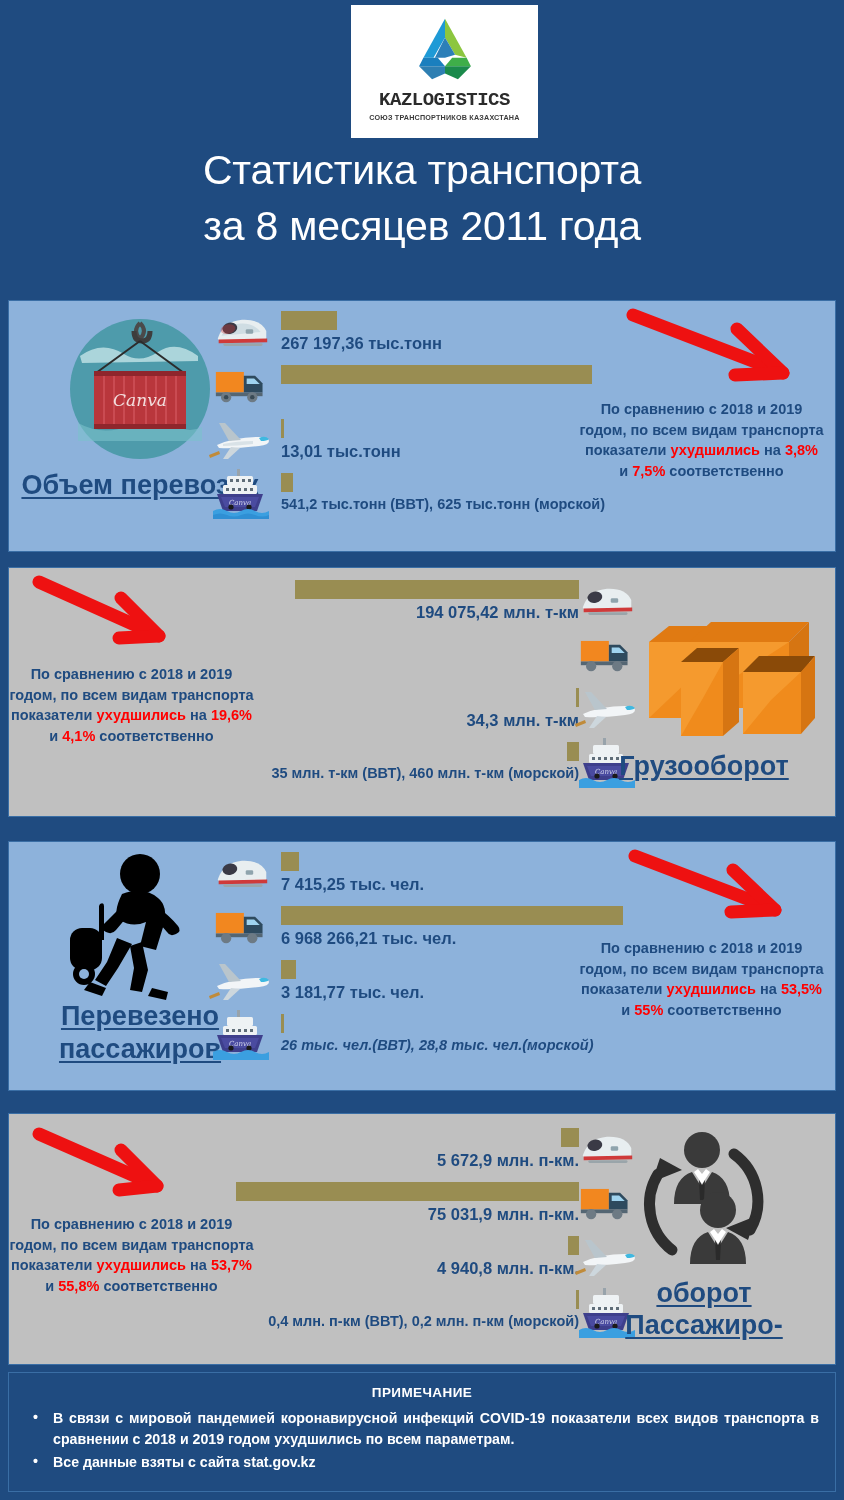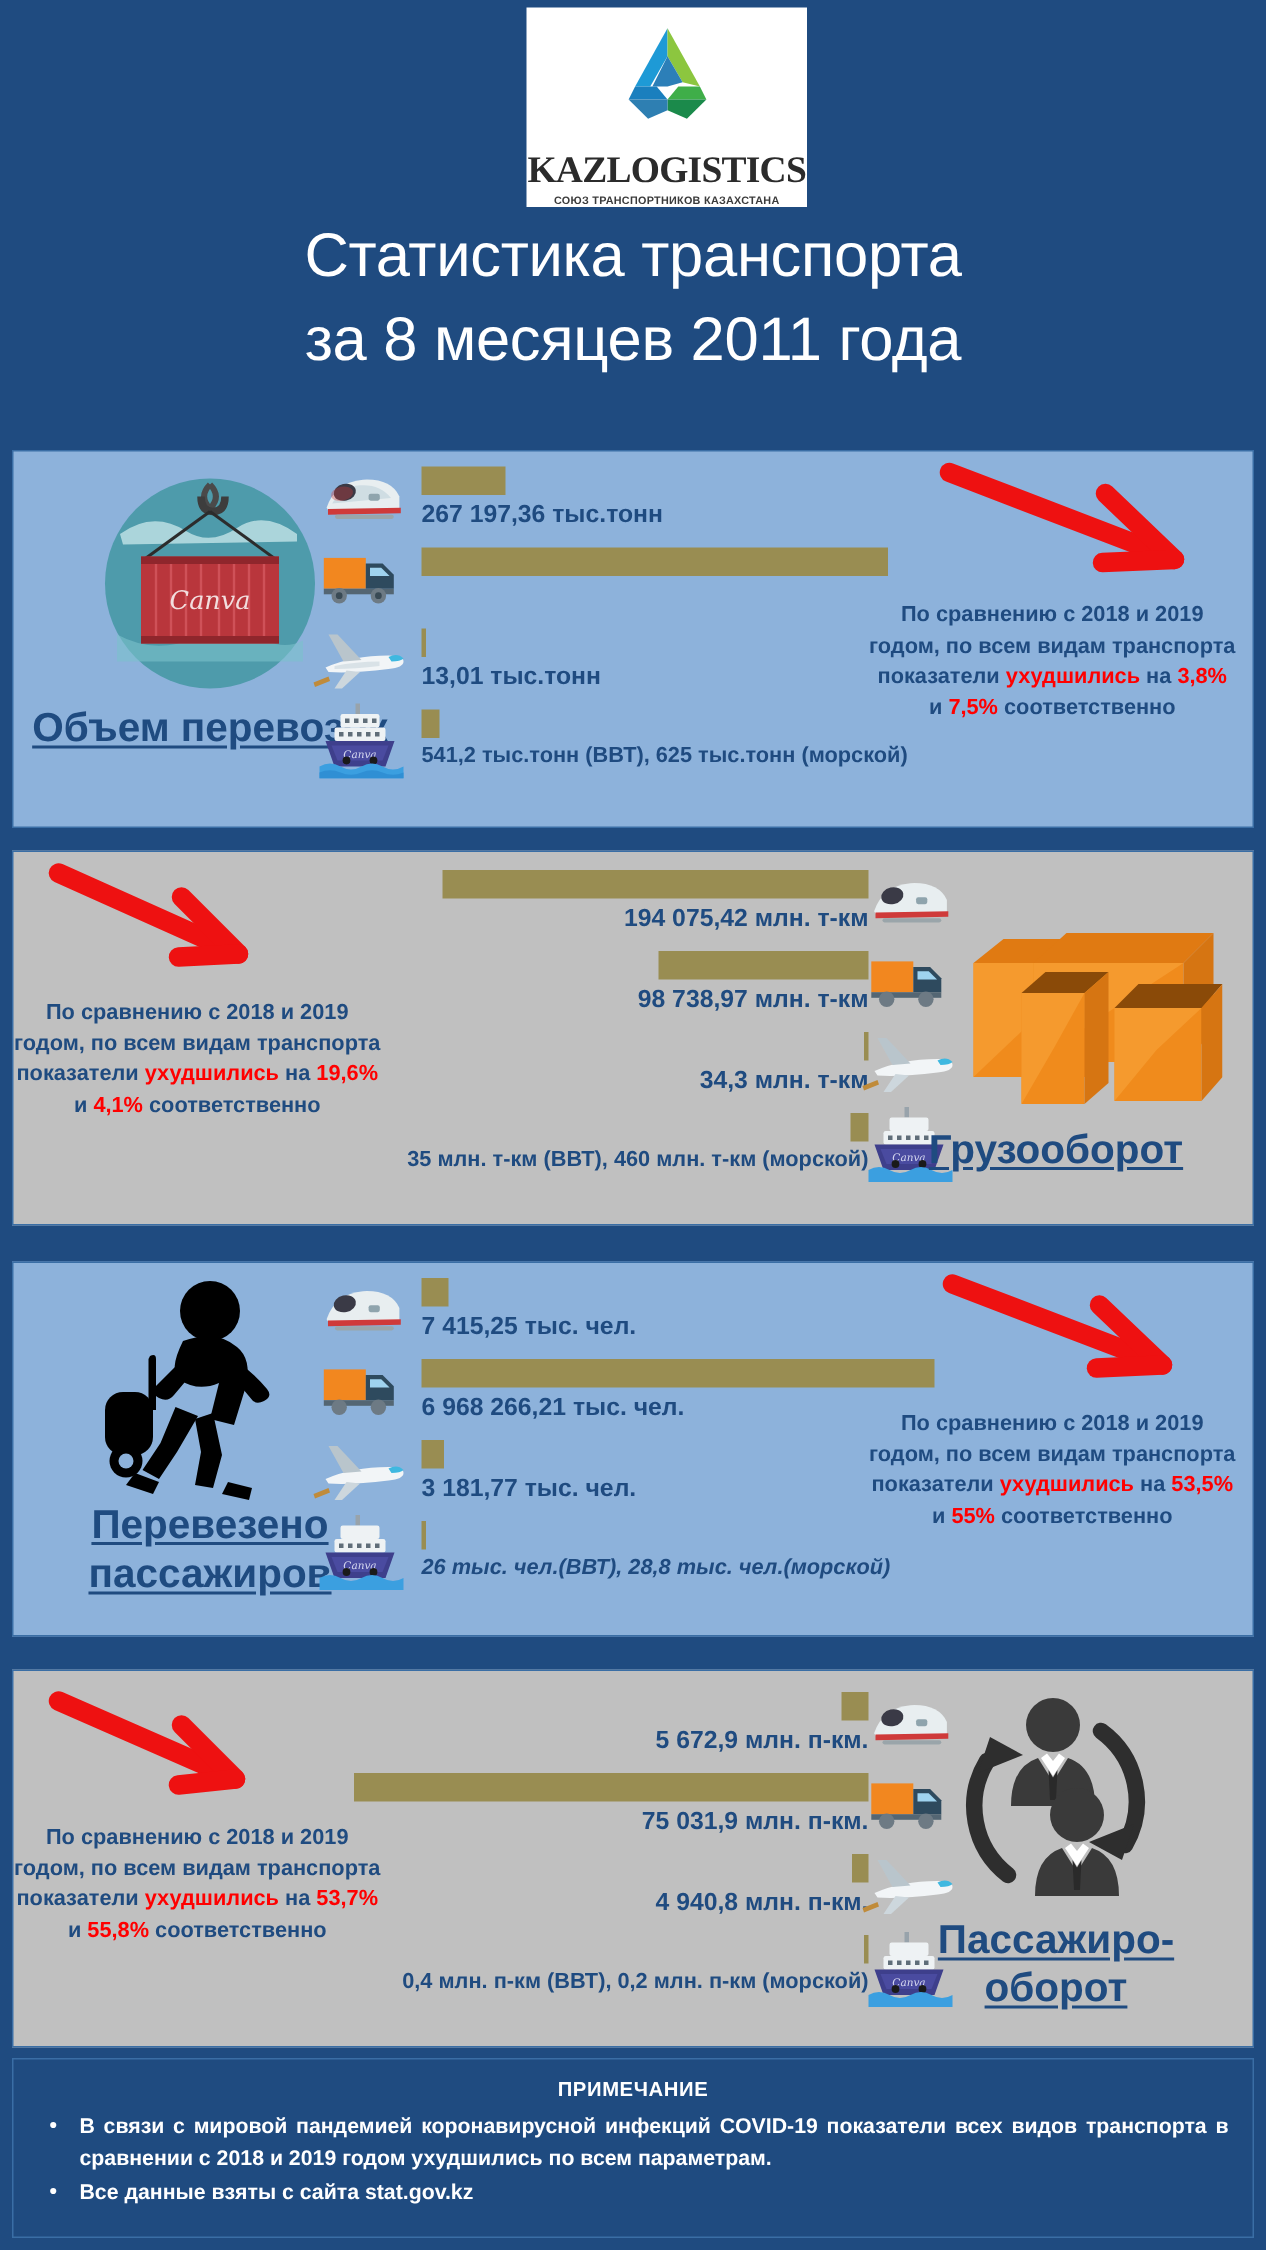--- a/index.html
+++ b/index.html
@@ -14,23 +14,23 @@
 
   
   .header{position:absolute;left:0;top:0;width:844px;height:292px;background:#1f4b80;}
   .logo-box{
     position:absolute;left:351px;top:5px;width:187px;height:133px;
     background:#ffffff;display:flex;flex-direction:column;
     align-items:center;justify-content:flex-start;overflow:hidden;
   }
   .logo-mark{width:74px;height:72px;margin-top:8px;}
   .logo-word{
-    font-family:Liberation Serif, serif;
-    font-weight:bold;font-size:25px;letter-spacing:-0.5px;
-    color:#2b2b2b;line-height:1;margin-top:16px;
+    font-family:Liberation Mono, monospace;
+    font-weight:bold;font-size:19px;letter-spacing:-0.5px;
+    color:#2b2b2b;line-height:1;margin-top:6px;
     transform:scaleX(1.0);
   }
   .logo-sub{
     font-size:7.2px;font-weight:bold;color:#3b3b3b;letter-spacing:0.2px;
     margin-top:3px;white-space:nowrap;
   }
   .title{
     position:absolute;left:0;top:143px;width:844px;text-align:center;
     color:#ffffff;font-size:41px;font-weight:normal;line-height:1.36;
     letter-spacing:-0.2px;
@@ -266,24 +266,20 @@
           <span>соответственно</span>
         </div>
       </div>
     </div>
 
     <div class="bars" style="left:0;width:570px;">
       <div class="bar-row" style="top:12px;right:0;width:100%;text-align:right;">
         <div class="bar" style="margin-left: auto; width: 284px;" id="s2b0"></div>
         <div class="bar-val">194 075,42 млн. т-км</div>
       </div>
-      <div class="bar-row" style="top:66px;right:0;width:100%;text-align:right;">
-        <div class="bar" style="margin-left: auto; width: 140px;" id="s2b1"></div>
-        <div class="bar-val">98 738,97 млн. т-км</div>
-      </div>
       <div class="bar-row" style="top:120px;right:0;width:100%;text-align:right;">
         <div class="bar" style="margin-left: auto; width: 3px;" id="s2b2"></div>
         <div class="bar-val">34,3 млн. т-км</div>
       </div>
       <div class="bar-row" style="top:174px;right:0;width:100%;text-align:right;">
         <div class="bar" style="margin-left: auto; width: 12px;" id="s2b3"></div>
         <div class="bar-val" style="font-size:14.5px;">35 млн. т-км (ВВТ), 460 млн. т-км (морской)</div>
       </div>
     </div>
 
@@ -545,22 +541,22 @@
         <circle cx="104" cy="82" r="18" fill="#3a3a3a"></circle>
         <path d="M76 136 q0 -26 18 -32 l10 16 l10 -16 q18 6 18 32 Z" fill="#3a3a3a"></path>
         <path d="M96 104 l8 12 l8 -12 l-4 -3 l-4 5 l-4 -5 Z" fill="#ffffff"></path>
         <path d="M101 112 l3 5 l3 -5 l-1 20 l-4 0 Z" fill="#2a2a2a"></path>
         <path d="M120 26 a58 58 0 0 1 16 76" fill="none" stroke="#2e2e2e" stroke-width="11" stroke-linecap="round"></path>
         <path d="M142 88 l-8 24 l-22 -12 Z" fill="#2e2e2e"></path>
         <path d="M58 122 a58 58 0 0 1 -14 -76" fill="none" stroke="#2e2e2e" stroke-width="11" stroke-linecap="round"></path>
         <path d="M38 54 l8 -24 l22 12 Z" fill="#2e2e2e"></path>
       </svg>
       <div class="cat-title" style="top:164px;line-height:1.18;">
+        <div>оборот</div>
         <div>Пассажиро-</div>
-        <div>оборот</div>
       </div>
     </div>
   </div>
 
   <div class="footer">
     <div class="footer-title">ПРИМЕЧАНИЕ</div>
     <ul class="footer-list">
       <li>
         <span class="bullet">•</span>
         <span>В связи с мировой пандемией коронавирусной инфекций COVID-19 показатели всех видов транспорта в сравнении с 2018 и 2019 годом ухудшились по всем параметрам.</span>

